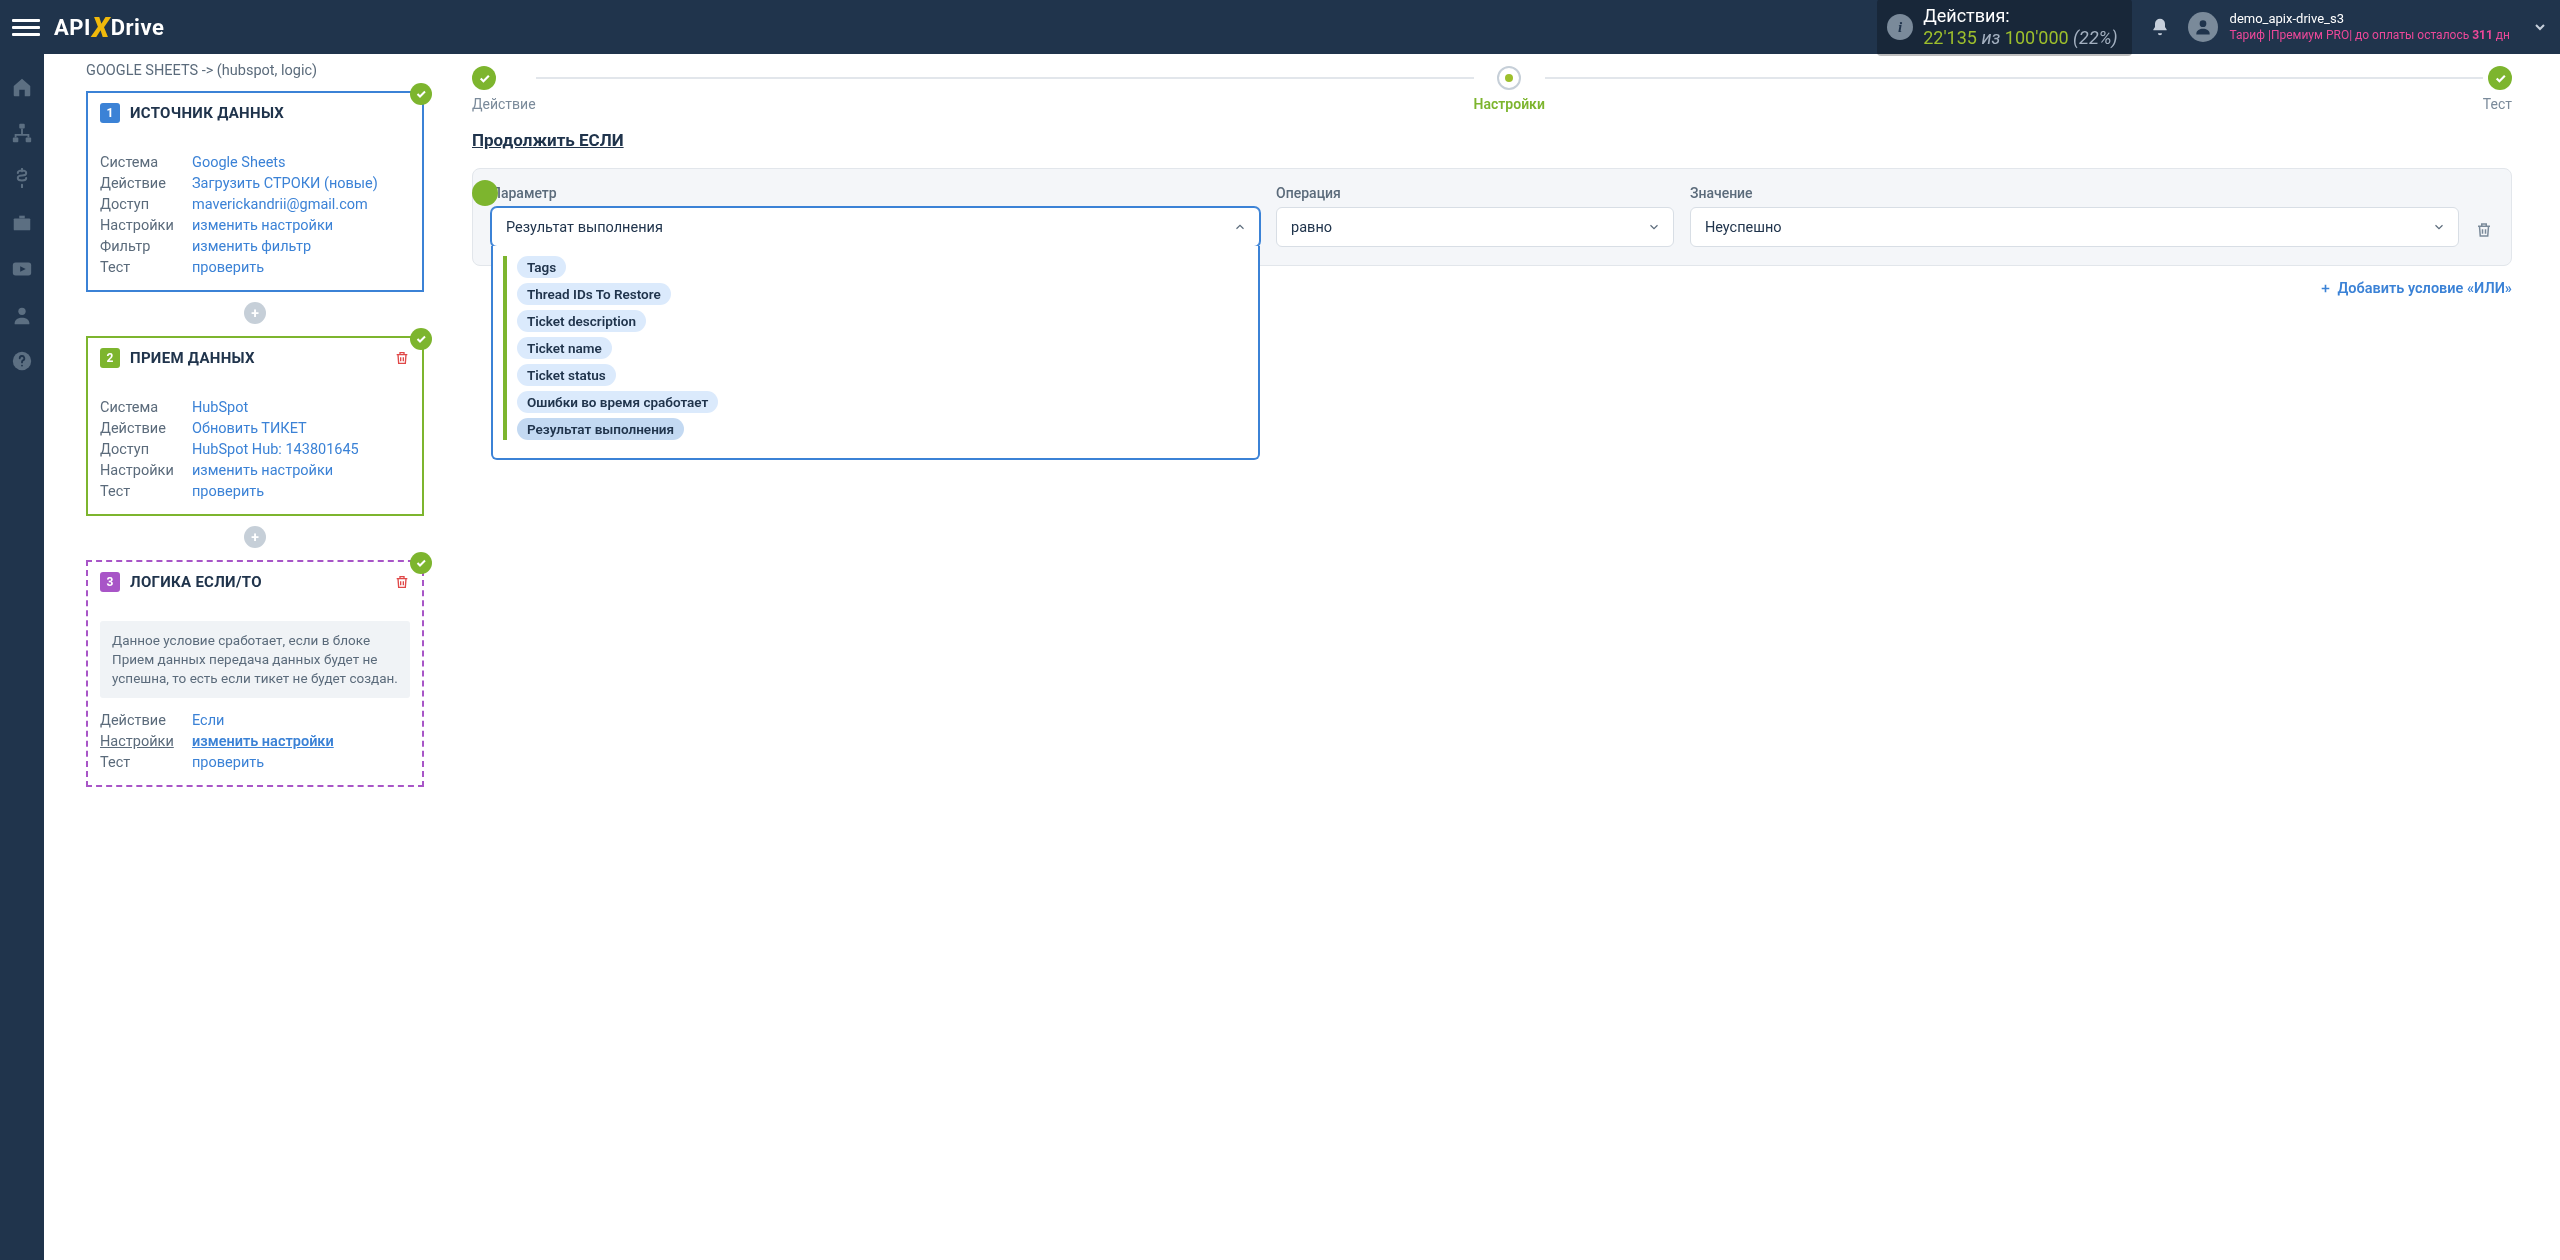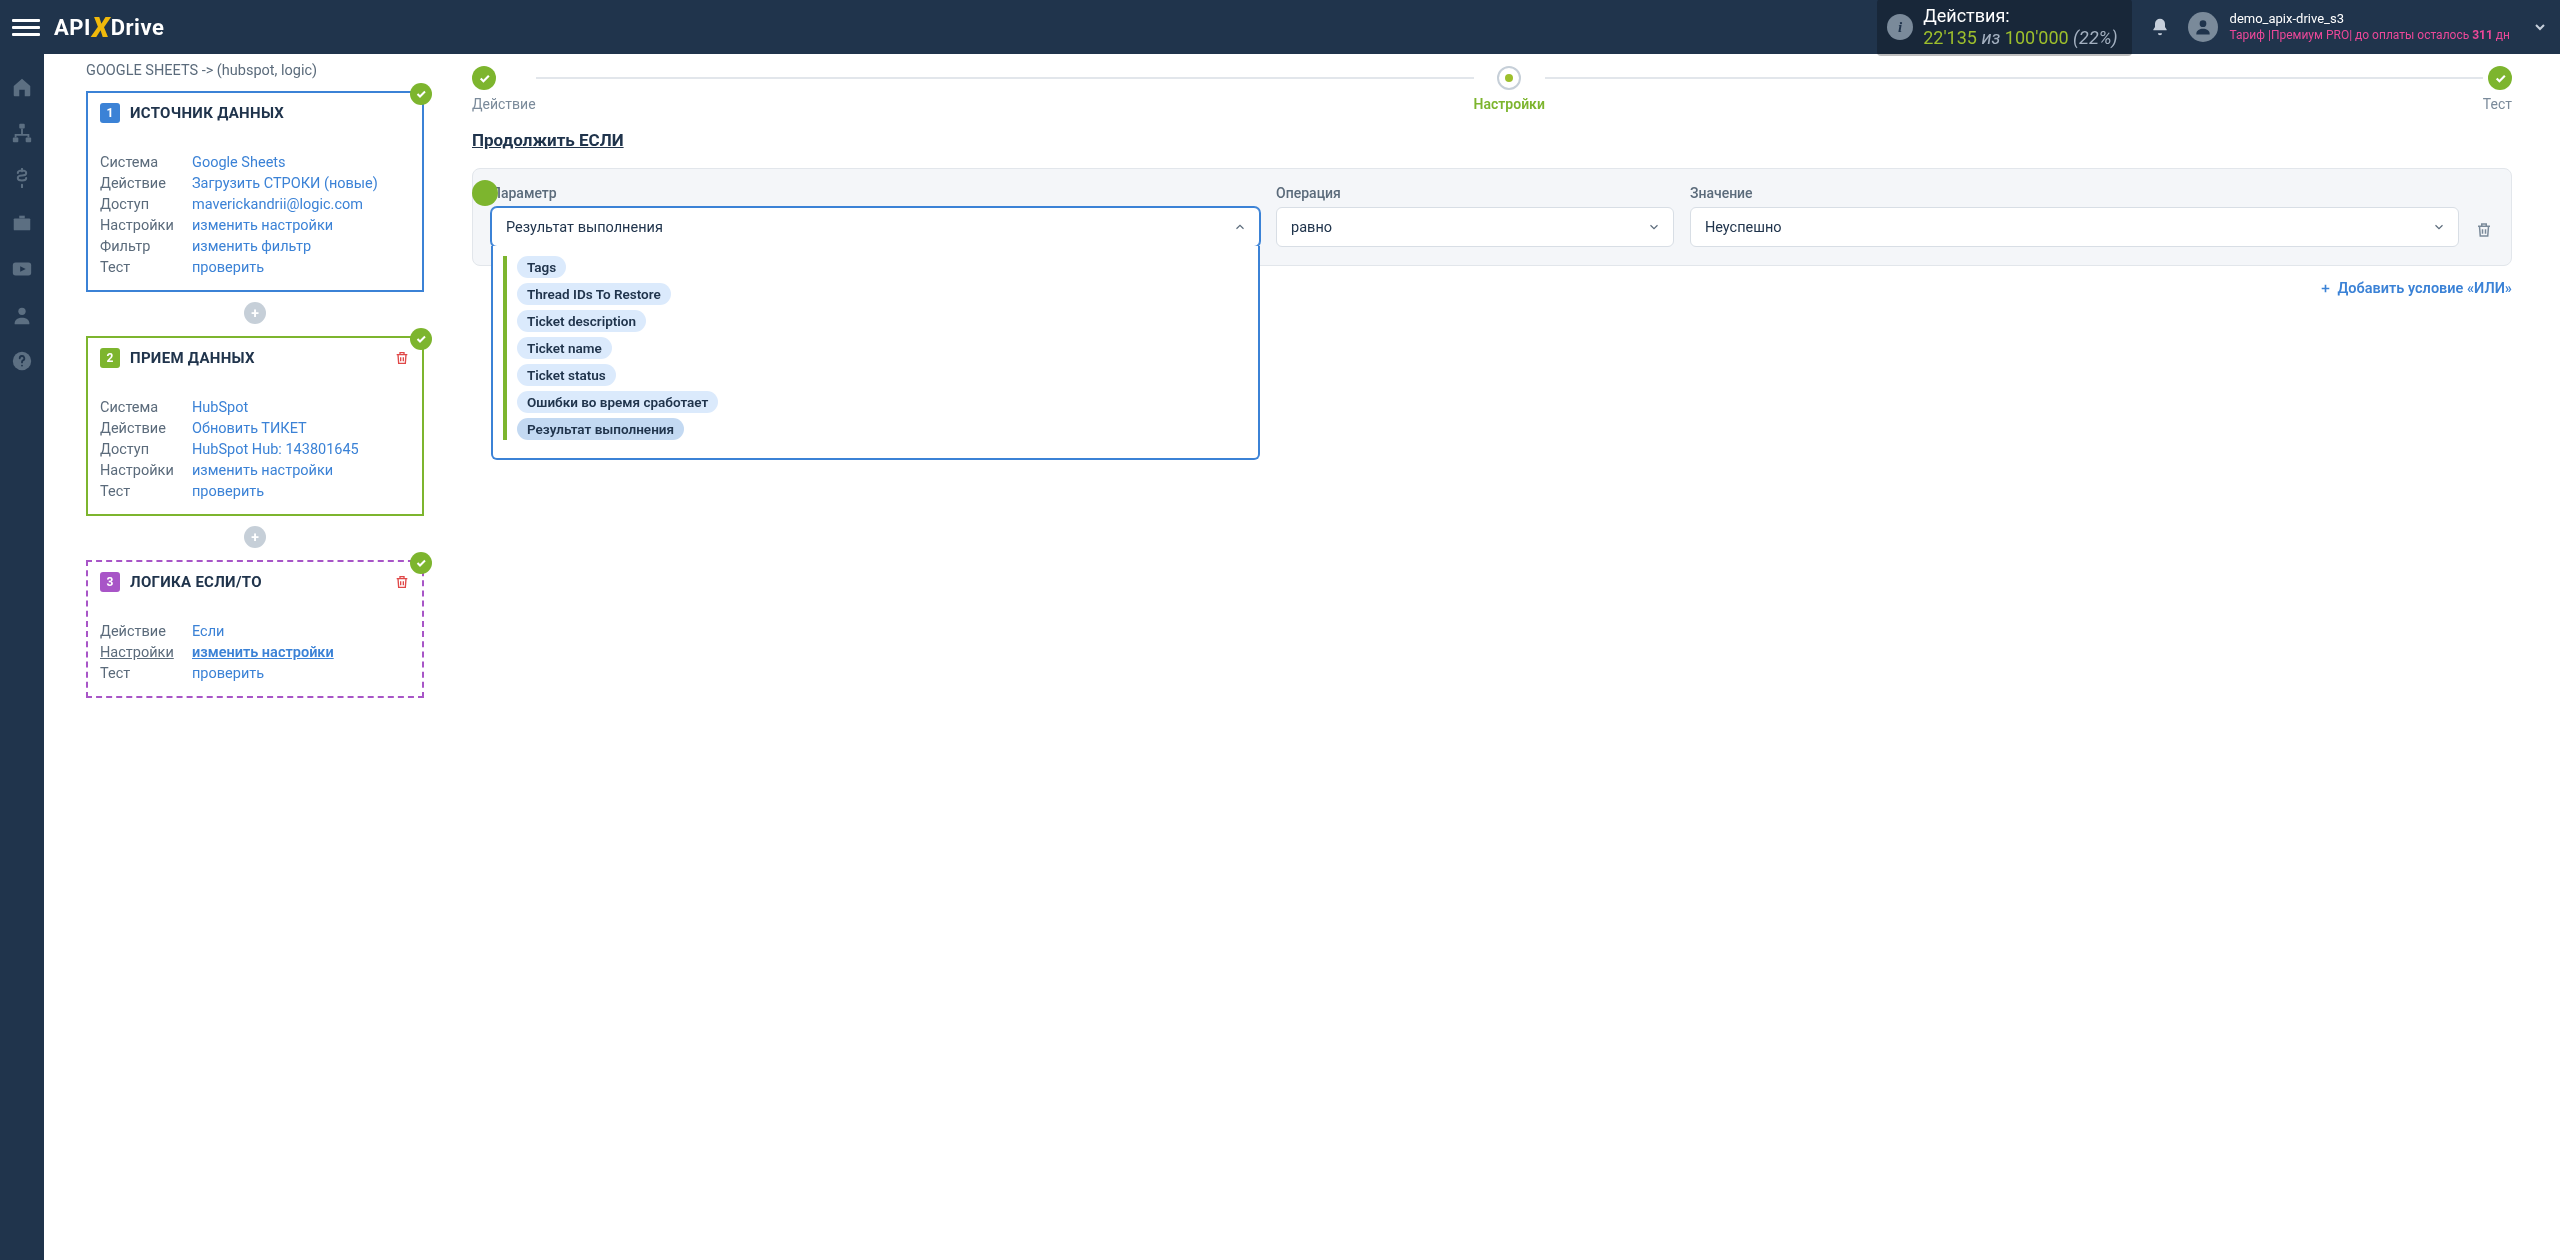--- a/index.html
+++ b/index.html
@@ -212,21 +212,21 @@
           <div class="row">
             <span class="lbl">Система</span>
             <span class="val">Google Sheets</span>
           </div>
           <div class="row">
             <span class="lbl">Действие</span>
             <span class="val">Загрузить СТРОКИ (новые)</span>
           </div>
           <div class="row">
             <span class="lbl">Доступ</span>
-            <span class="val">maverickandrii@logic.com</span>
+            <span class="val">maverickandrii@gmail.com</span>
           </div>
           <div class="row">
             <span class="lbl">Настройки</span>
             <span class="val">изменить настройки</span>
           </div>
           <div class="row">
             <span class="lbl">Фильтр</span>
             <span class="val">изменить фильтр</span>
           </div>
           <div class="row">
@@ -286,20 +286,21 @@
       <div class="card-header">
         <div class="badge purple">3</div>
         <div class="card-title">ЛОГИКА ЕСЛИ/ТО</div>
         <div class="trash">
             <svg width="16" height="16" viewBox="0 0 24 24" fill="none" stroke="currentColor" stroke-width="2">
               <path d="M4 7h16M9 7V4h6v3M6 7l1 13h10l1-13M10 11v6M14 11v6"></path>
             </svg>
           </div>
       </div>
       <div class="card-body">
+        <div class="note">Данное условие сработает, если в блоке Прием данных передача данных будет не успешна, то есть если тикет не будет создан.</div>
         <div id="card3-body">
             <div class="row">
               <span class="lbl">Действие</span>
               <span class="val">Если</span>
             </div>
             <div class="row">
               <span class="lbl u">Настройки</span>
               <span class="val u">изменить настройки</span>
             </div>
             <div class="row">

